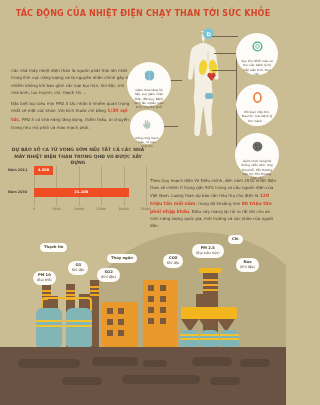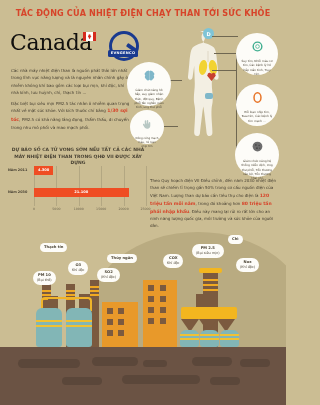--- a/index.html
+++ b/index.html
@@ -169,35 +169,20 @@
   }
   .tag .sub{font-weight:normal;font-size:3.4px;display:block;}
 </style>
 </head>
 <body>
 
 <div id="poster">
 
   <div class="title">TÁC ĐỘNG CỦA NHIỆT ĐIỆN CHẠY THAN TỚI SỨC KHỎE</div>
 
-  <div class="logo-row">
-    <div class="canada-word">Canada</div>
-    <div class="flag">
-      <div class="bar bl"></div>
-        <div class="bar br"></div>
-        <div class="leaf"></div>
-    </div>
-    <div class="evn">
-      <div class="ring"></div>
-      <div class="tail"></div>
-      <div class="band">
-          <span>EVNGENCO</span>
-        </div>
-    </div>
-  </div>
 
   <div class="intro">
     <div>Các nhà máy nhiệt điện than là nguồn phát thải lớn nhất trong lĩnh vực năng lượng và là nguyên nhân chính gây ô nhiễm không khí bao gồm các loại bụi mịn, khí độc, khí nhà kính, lưu huỳnh, chì, thạch tín ...</div>
     <div style="margin-top:3px"><span>Đặc biệt bụi siêu mịn PM2.5 tác nhân ô nhiễm quan trọng nhất về mặt sức khỏe. Với kích thước chỉ bằng </span><span class="hl">1/30 sợi tóc</span><span>, PM2.5 có khả năng lắng đọng, thẩm thấu, di chuyển trong nhu mô phổi và mao mạch phổi.</span></div>
   </div>
 
   <div class="body-wrap">
     <svg class="silhouette" viewBox="0 0 60 120">
       <path fill="#f3efe3" d="M30 4c-4 0-6.4 2.6-6.4 6 0 2.3 1 4.3 2.3 5.5-4.6 1.2-9.6 3-11.4 5.3-2 2.6-2.6 9-3.2 15.6-.5 5.6-1 10.4-1.3 13.2-.2 2 .6 3.1 2 3.2 1.4.1 2.3-.8 2.6-2.7.4-2.6 1-7.2 1.6-11.4l.6 18c0 2.6-.2 5-.5 7.6-.4 4-.6 8-.3 10.6.3 2.6.8 4 1 6.5.3 3.6.1 8.4-.2 13-.3 5-.7 9.6-.6 11.6.1 2.1 1.3 3 2.9 3 1.7 0 2.7-1 2.9-3.1.3-3.2 1.2-10.6 1.9-16.6.5-4.3 1-7.6 1.4-9.7.4 2.1.9 5.4 1.4 9.7.7 6 1.6 13.4 1.9 16.6.2 2.1 1.2 3.1 2.9 3.1 1.6 0 2.8-.9 2.9-3 .1-2-.3-6.6-.6-11.6-.3-4.6-.5-9.4-.2-13 .2-2.5.7-3.9 1-6.5.3-2.6.1-6.6-.3-10.6-.3-2.6-.5-5-.5-7.6l.6-18c.6 4.2 1.2 8.8 1.6 11.4.3 1.9 1.2 2.8 2.6 2.7 1.4-.1 2.2-1.2 2-3.2-.3-2.8-.8-7.6-1.3-13.2-.6-6.6-1.2-13-3.2-15.6-1.8-2.3-6.8-4.1-11.4-5.3 1.3-1.2 2.3-3.2 2.3-5.5 0-3.4-2.4-6-6.4-6z"></path>
     </svg>

